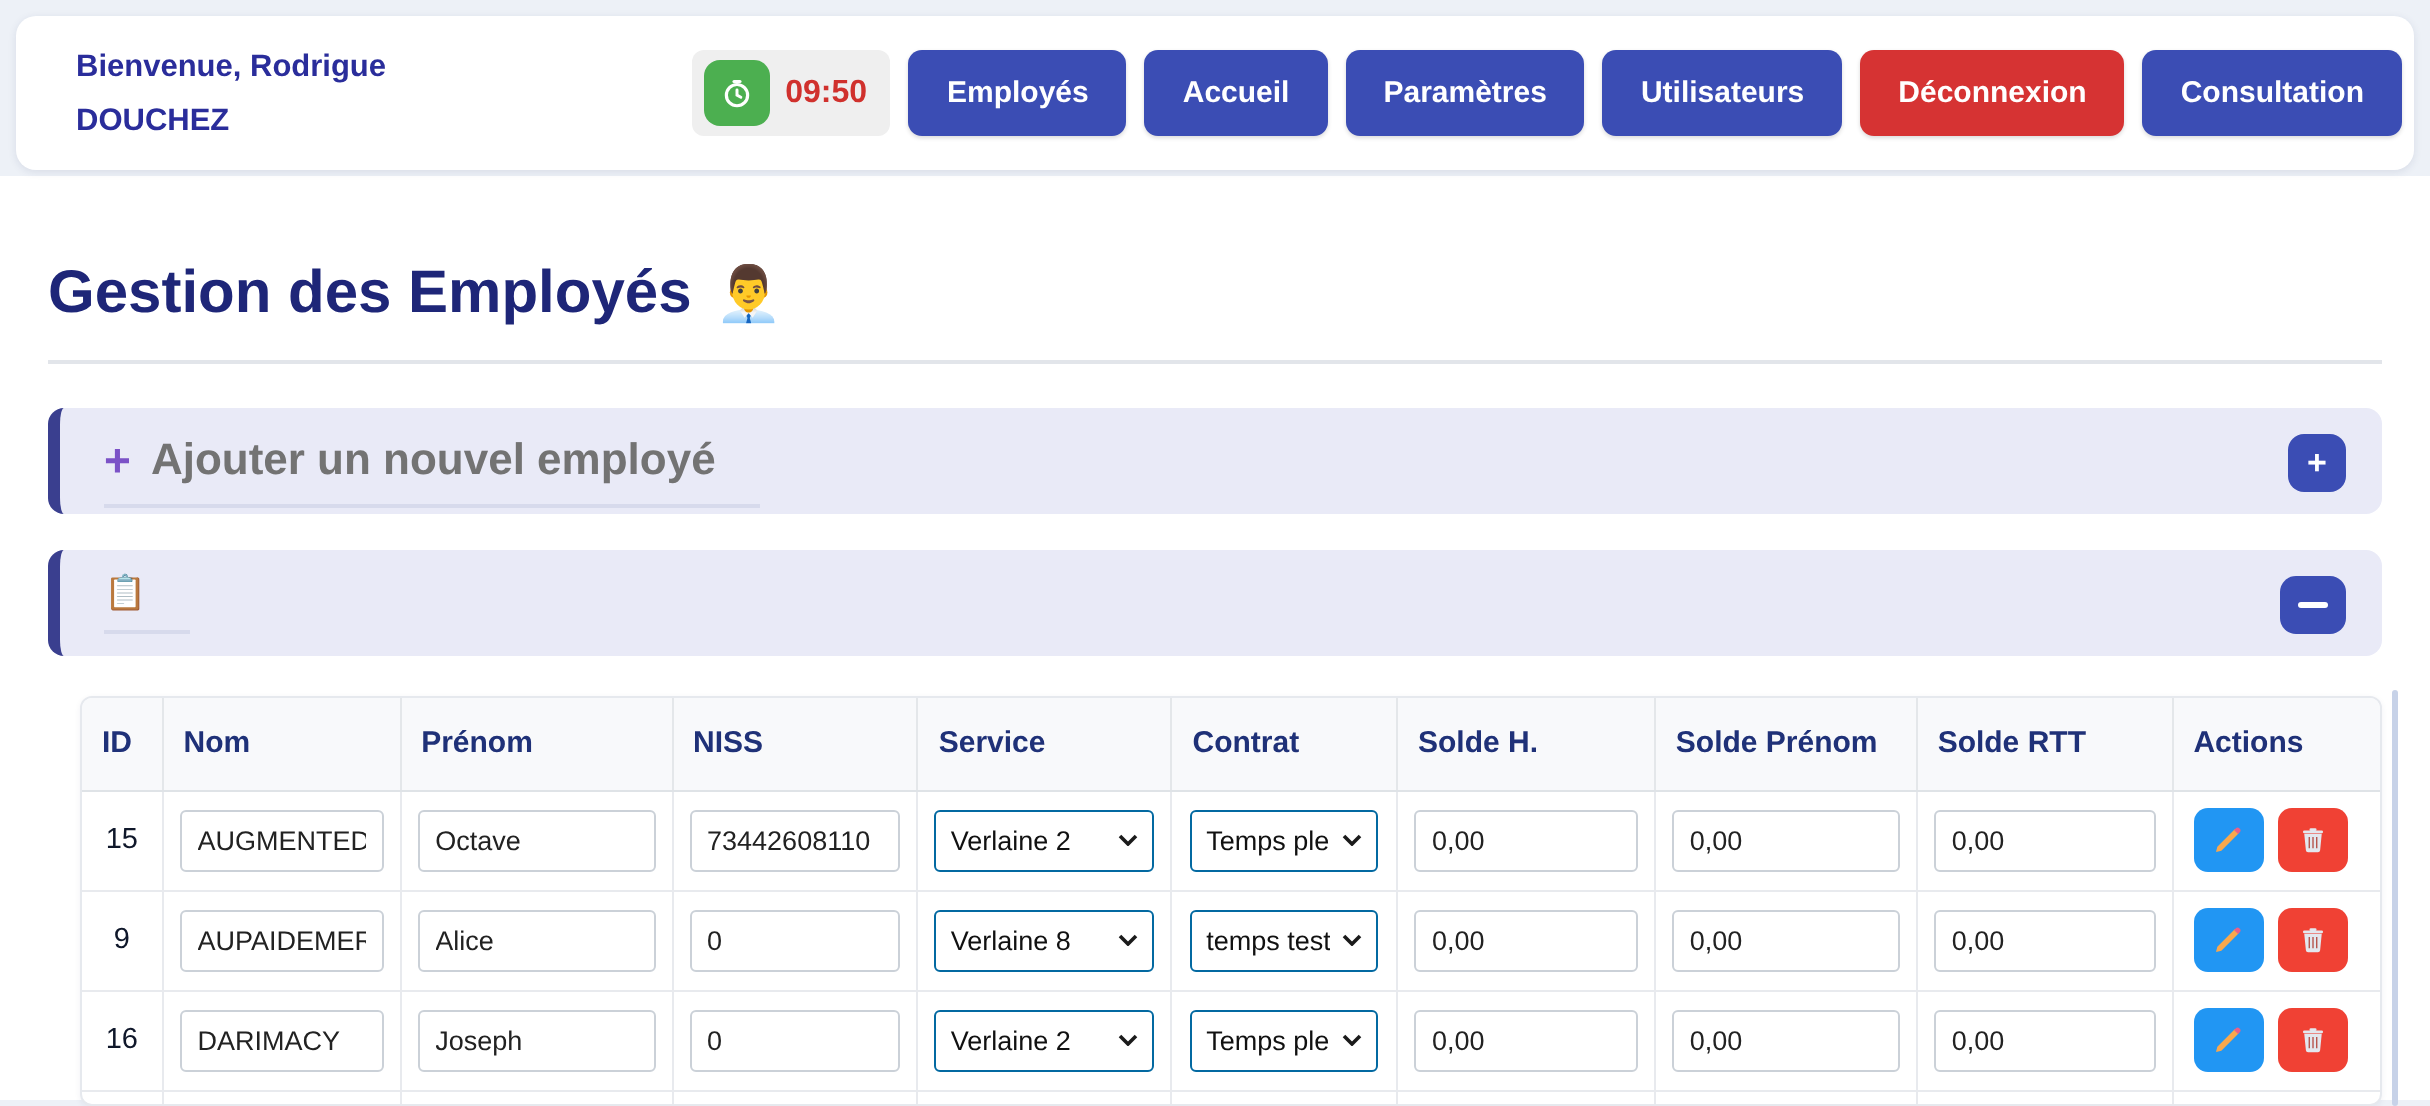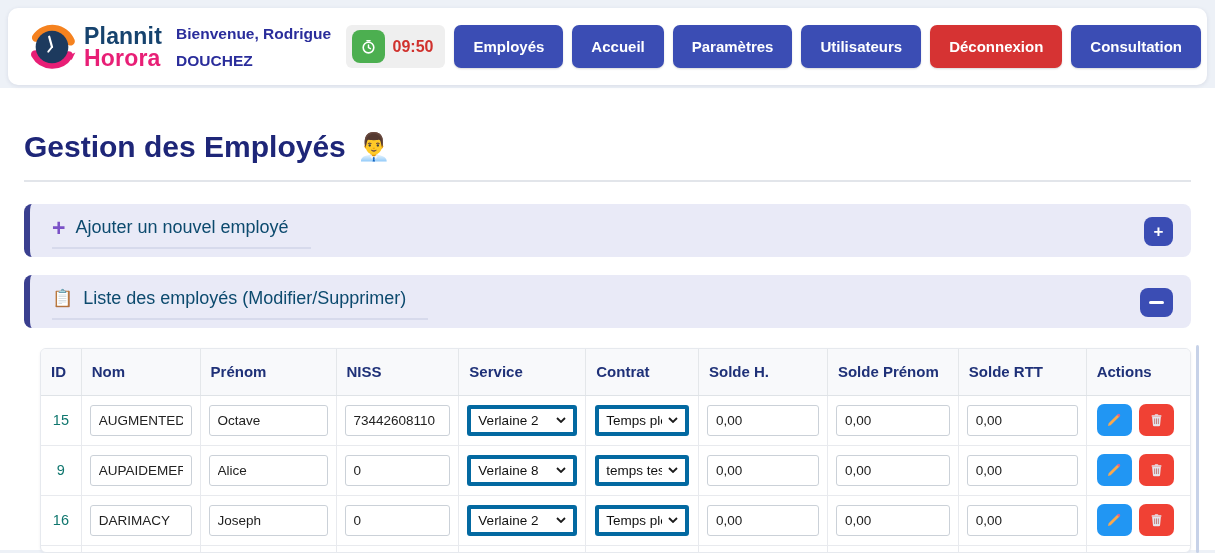--- a/index.html
+++ b/index.html
@@ -48,21 +48,21 @@
     position:relative; margin-top:22px; height:53px; background:#e9eaf7;
     border-radius:8px; border-left:6px solid #3a3f8f; padding:13px 0 0 22px;
   }
   .panel + .panel{ margin-top:18px; }
   .panel-heading{
     display:inline-flex; align-items:center; gap:10px; cursor:pointer;
     border-bottom:2px solid #d7daec; padding:0 22px 9px 0;
   }
   .panel-heading .p-icon{ color:#7b52c7; font-weight:bold; font-size:23px; line-height:18px; }
   .panel-heading .p-emoji{ font-size:17px; line-height:18px; }
-  .panel-heading .p-label{ color:#0c4a6e; font-weight:normal; font-size:18px; }
+  .panel-heading .p-label{ color:#737373; font-weight:bold; font-size:22px; }
   .toggle-btn{
     position:absolute; right:18px; top:13px; min-width:29px; height:29px;
     background:#3b4db4; color:#fff; border:none; border-radius:8px; cursor:pointer;
     display:flex; align-items:center; justify-content:center; font-weight:bold; font-size:17px;
     padding:0 9px;
   }
   .toggle-btn .minus-bar{ display:block; width:15px; height:2.5px; background:#fff; border-radius:2px; }
 
   
   .table-card{
@@ -77,28 +77,28 @@
   thead th{
     background:#f8f9fb; color:#1f3178; font-weight:bold; font-size:15px; text-align:left;
     height:46px; padding:0 10px; border-right:1px solid #e4e7ea; border-bottom:1px solid #dfe3e7;
   }
   thead th:last-child{ border-right:none; }
   tbody td{
     height:50px; padding:0 8px; border-right:1px solid #e8eaee; border-bottom:1px solid #e8eaee;
     vertical-align:middle;
   }
   tbody td:last-child{ border-right:none; }
-  td.c-id{ text-align:center; color:#0f766e; font-size:14.5px; }
+  td.c-id{ text-align:center; color:#0f172a; font-size:14.5px; }
   .txt{
     width:100%; height:31px; border:1px solid #cbd1d8; border-radius:3px;
     font-family:"Liberation Sans",sans-serif; font-size:13.5px; color:#222;
     padding:4px 8px; background:#fff; white-space:nowrap; overflow:hidden;
   }
   .sel{
-    height:31px; background:#fff; border:4px solid #0369a1; border-radius:3px;
+    height:31px; background:#fff; border:1px solid #0369a1; border-radius:3px;
     display:flex; align-items:center; justify-content:space-between; gap:6px;
     padding:4px 7px; cursor:pointer; margin:0 auto;
   }
   .sel-service{ width:110px; }
   .sel-contrat{ width:94px; }
   .sel-text{ font-size:13.5px; color:#111; white-space:nowrap; overflow:hidden; }
   .chev{ flex:0 0 auto; }
   .actions{ display:flex; gap:7px; padding-left:2px; }
   .icon-btn{
     width:35px; height:32px; border:none; border-radius:7px; cursor:pointer;
@@ -109,34 +109,20 @@
 
   .table-scrollbar{
     position:absolute; right:16px; top:345px; width:3px; height:208px;
     background:#c7d2e8; border-radius:2px;
   }
 </style>
 </head>
 <body>
 
 <header class="header-card">
-  <div class="logo-wrap">
-    <svg width="56" height="56" viewBox="0 0 60 60">
-      <path d="M13 20 A 21 21 0 0 1 50 24" fill="none" stroke="#f5821f" stroke-width="9" stroke-linecap="round"></path>
-      <path d="M48 39 A 21 21 0 0 1 12 38" fill="none" stroke="#e81f76" stroke-width="9" stroke-linecap="round"></path>
-      <path d="M48 39 l7 -3 -4 8 z" fill="#e81f76"></path>
-      <circle cx="30" cy="30" r="17.5" fill="#1d3a5e"></circle>
-      <path d="M30 30 L27 19" stroke="#fff" stroke-width="2.4" stroke-linecap="round"></path>
-      <path d="M30 30 L26 35" stroke="#fff" stroke-width="2" stroke-linecap="round"></path>
-    </svg>
-    <div class="logo-text">
-      <div class="logo-line1">Plannit</div>
-      <div class="logo-line2">Horora</div>
-    </div>
-  </div>
 
   <div class="welcome">
     <div>Bienvenue, Rodrigue</div>
     <div>DOUCHEZ</div>
   </div>
 
   <div class="header-right">
     <div class="timer-chip">
       <button class="timer-btn">
         <svg width="17" height="17" viewBox="0 0 16 16">
@@ -167,21 +153,20 @@
     <div class="panel-heading">
       <span class="p-icon">+</span>
       <span class="p-label">Ajouter un nouvel employé</span>
     </div>
     <button class="toggle-btn">+</button>
   </section>
 
   <section class="panel">
     <div class="panel-heading">
       <span class="p-emoji">📋</span>
-      <span class="p-label">Liste des employés (Modifier/Supprimer)</span>
     </div>
     <button class="toggle-btn">
       <span class="minus-bar"></span>
     </button>
   </section>
 
   <div class="table-card">
     <table>
       <colgroup>
         <col class="c-id">

